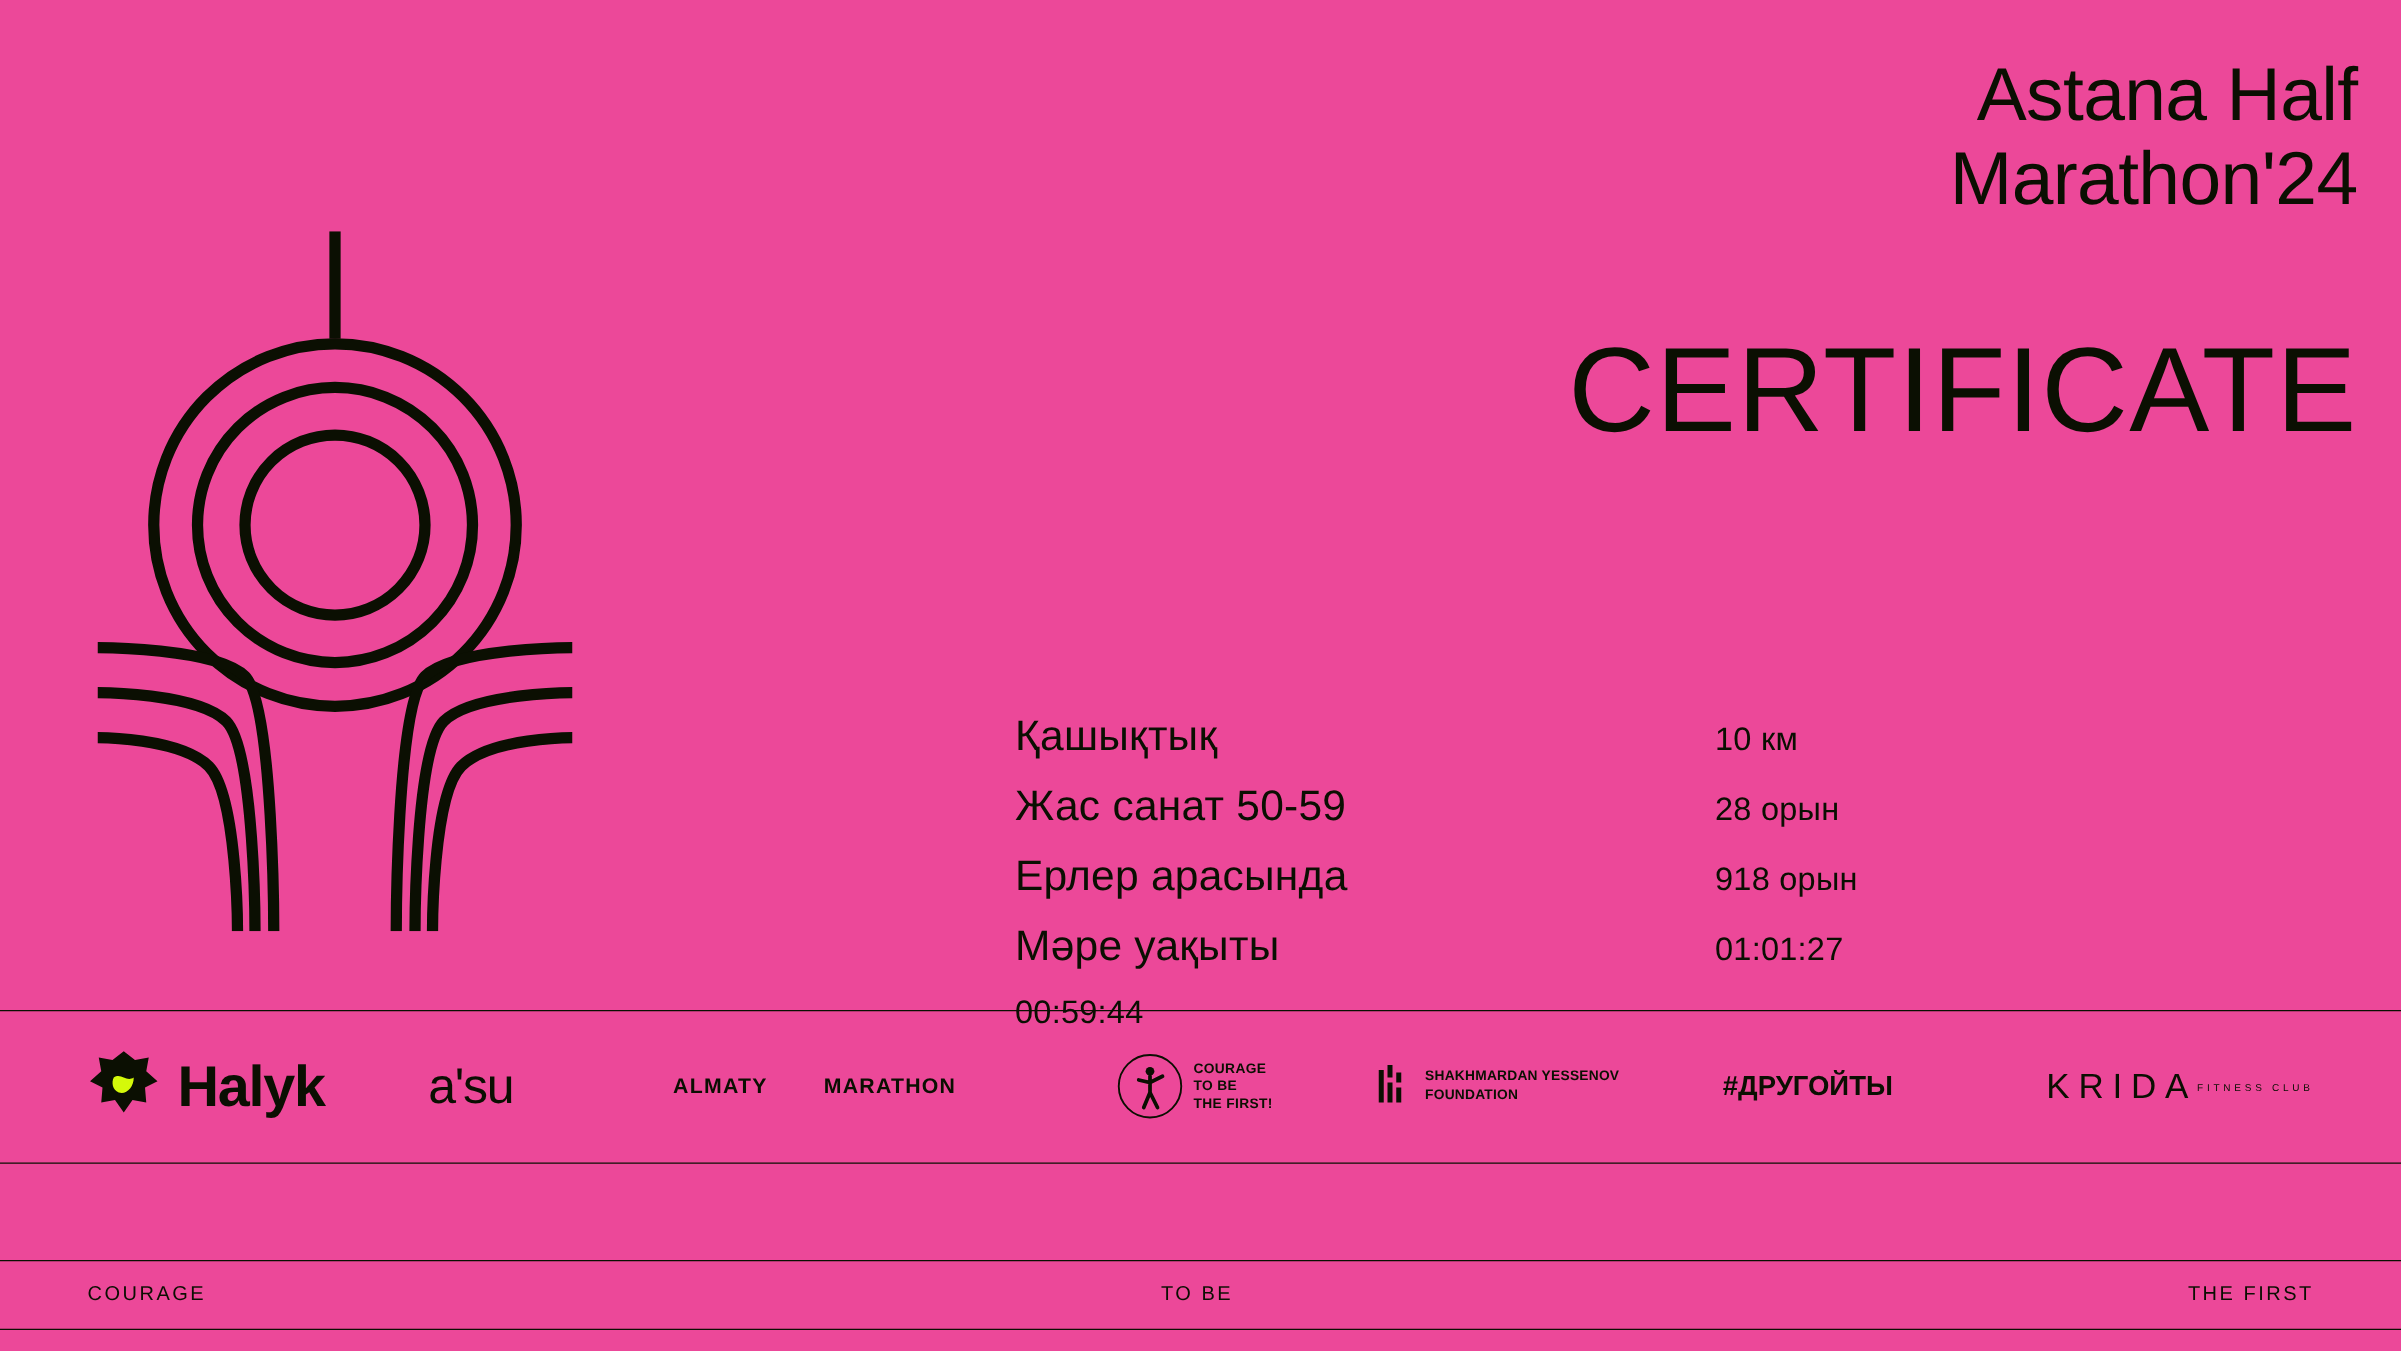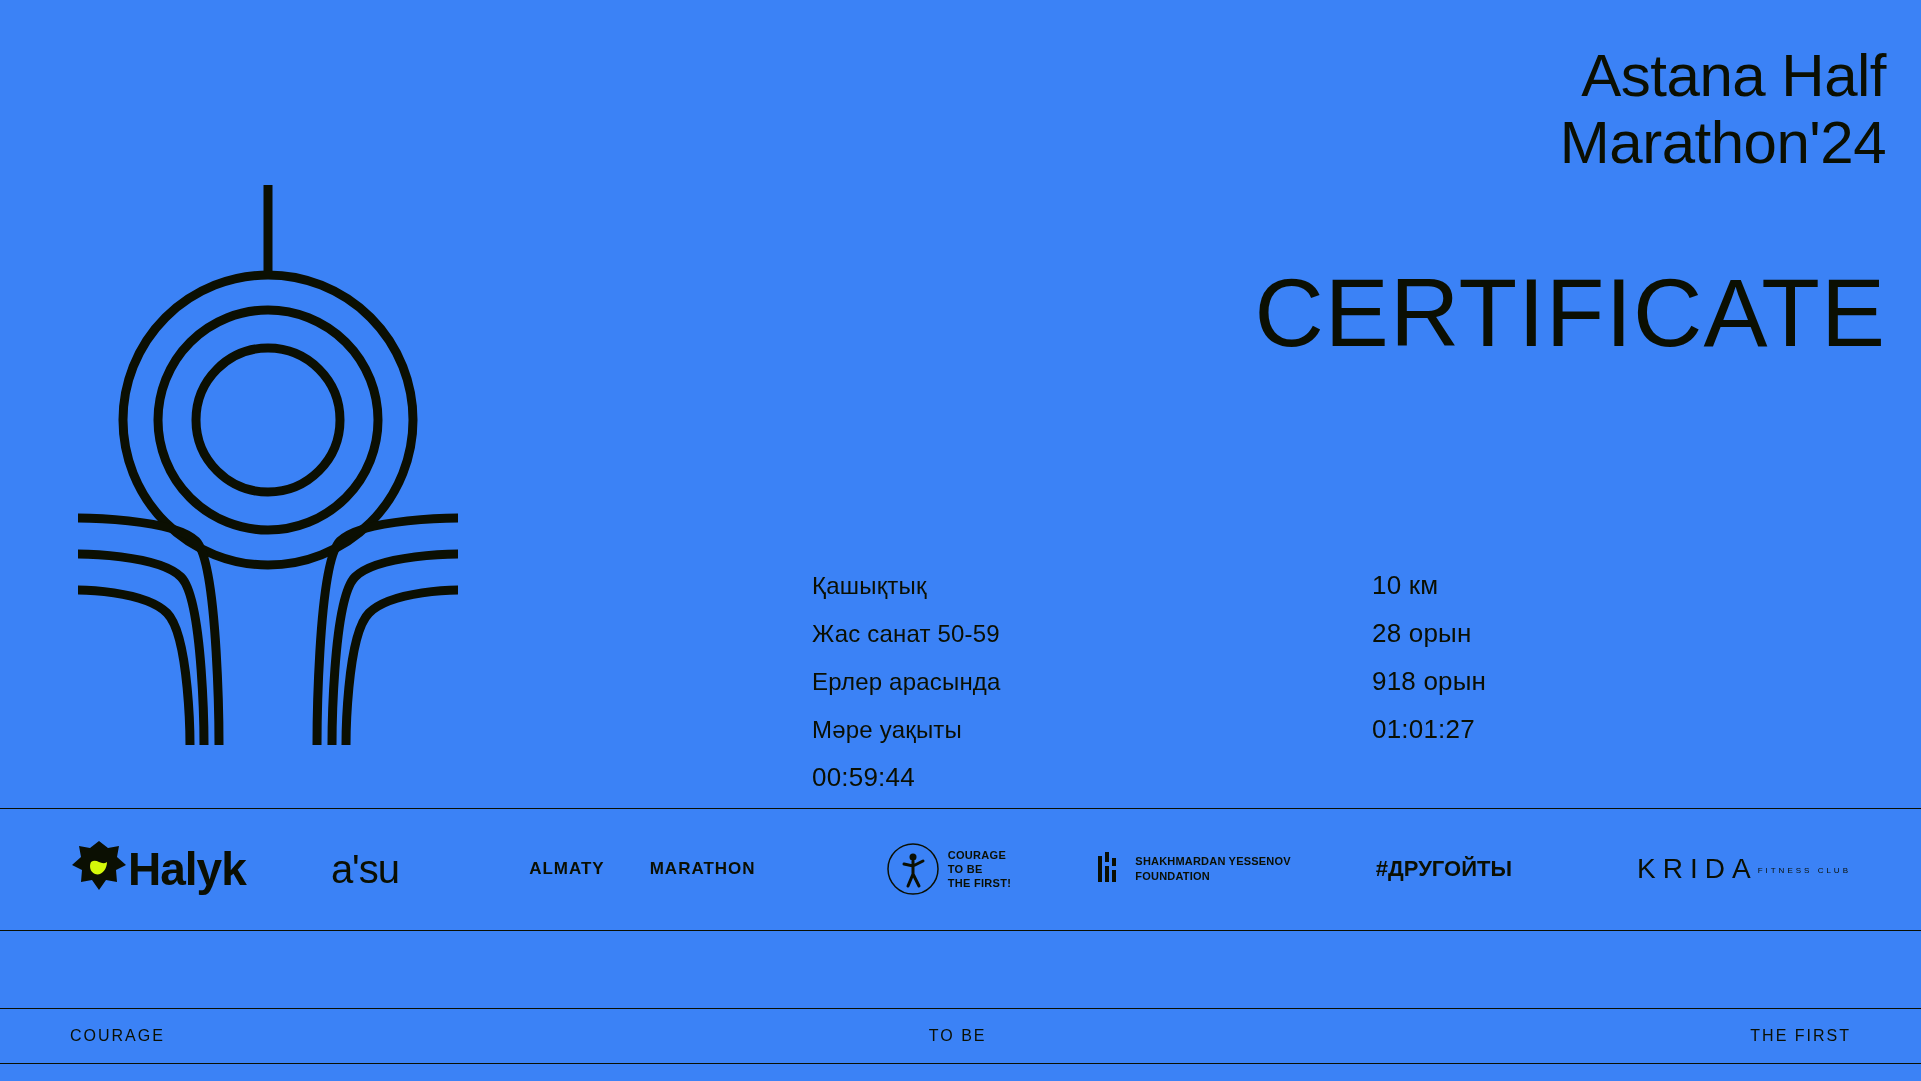--- a/index.html
+++ b/index.html
@@ -10,21 +10,21 @@
   body {
     width: 1921px;
     height: 1081px;
     overflow: hidden;
     font-family: "Liberation Sans", sans-serif;
   }
   .certificate {
     position: relative;
     width: 1921px;
     height: 1081px;
-    background: #3b82f6;
+    background: #ec4899;
     box-sizing: border-box;
     overflow: hidden;
   }
 
   
   .event-title {
     position: absolute;
     right: 35px;
     top: 42px;
     text-align: right;
@@ -65,21 +65,21 @@
     top: 570px;
     width: 1060px;
   }
   .result-row {
     display: flex;
     align-items: baseline;
     margin-bottom: 17px;
   }
   .result-label {
     width: 560px;
-    font-size: 24px;
+    font-size: 34px;
     color: #0b0f02;
     letter-spacing: 0.2px;
   }
   .result-value {
     font-size: 26px;
     color: #0b0f02;
     letter-spacing: 0.2px;
   }
 
   
@@ -119,20 +119,21 @@
   .sponsor {
     display: flex;
     align-items: center;
     justify-content: center;
     color: #0b0f02;
   }
 
   .halyk {
     display: flex;
     align-items: center;
+    gap: 14px;
   }
   .halyk-text {
     font-size: 46px;
     font-weight: 700;
     letter-spacing: -1px;
   }
   .asu-text {
     font-size: 40px;
     font-weight: 400;
     letter-spacing: -1px;

